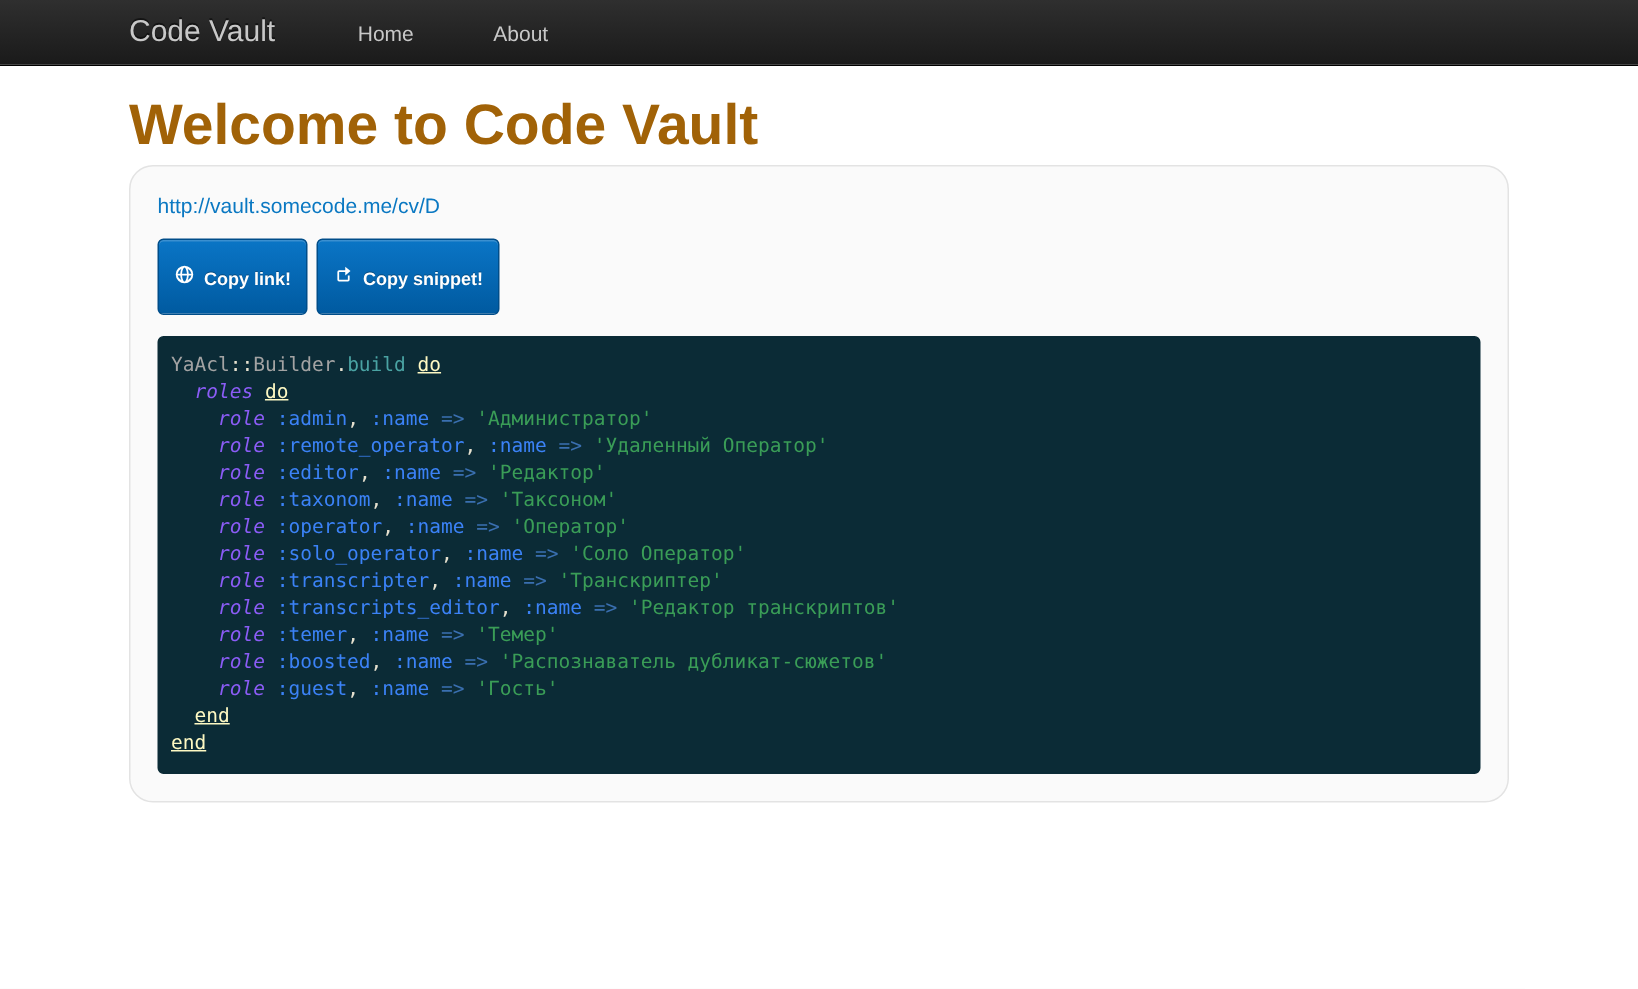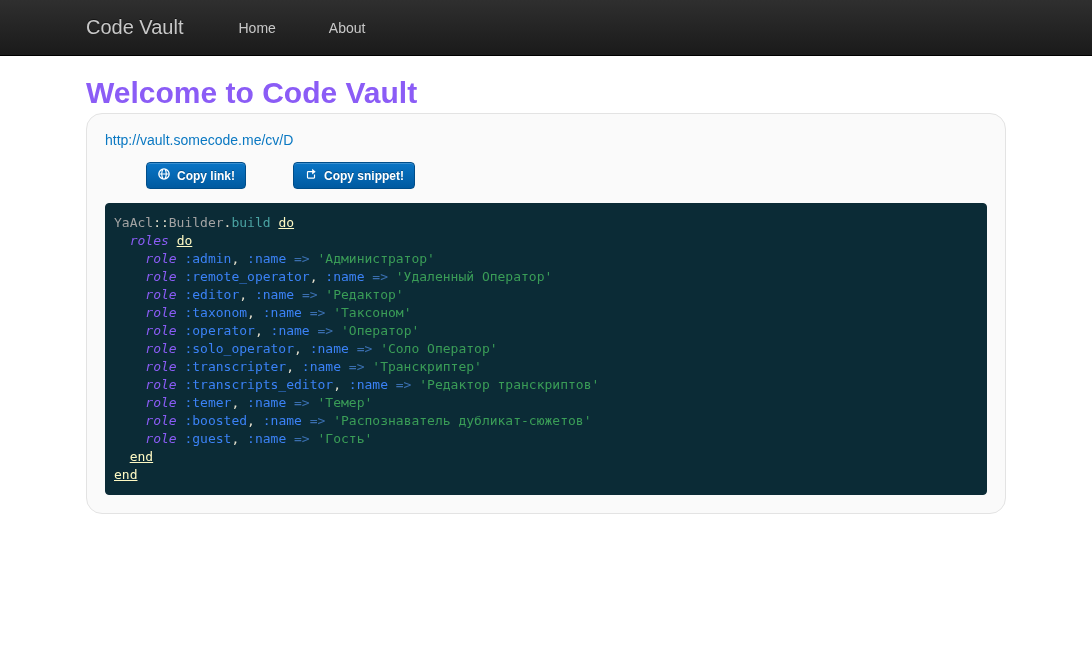--- a/index.html
+++ b/index.html
@@ -1,27 +1,27 @@
 <!DOCTYPE html>
 <html><head>
 <meta charset="utf-8">
 <style>
   * { margin: 0; padding: 0; box-sizing: border-box; }
   body { font-family: "Helvetica Neue", Helvetica, Arial, sans-serif; font-size: 14px; color: #333; background: #fff; }
-  .navbar { background: linear-gradient(#2f2f2f, #1a1a1a); height: 56px; border-bottom: 1px solid #000; }
+  .navbar { background: linear-gradient(#2f2f2f, #1a1a1a); height: 44px; border-bottom: 1px solid #000; }
   .navbar-inner { max-width: 940px; margin: 0 auto; display: flex; align-items: center; height: 100%; padding: 0 10px; }
   .brand { color: #c8c8c8; font-size: 20px; font-weight: 400; margin-right: 20px; text-shadow: 0 -1px 0 rgba(0,0,0,.5); }
   .nav-link { color: #c8c8c8; font-size: 14px; margin-right: 18px; text-decoration: none; cursor: pointer; padding-left: 35px; }
   .container { max-width: 940px; margin: 0 auto; padding: 20px 10px; }
-  h1 { font-size: 30px; font-weight: bold; line-height: 1.1; margin-bottom: 4px; color: #8b5cf6; }
+  h1 { font-size: 38px; font-weight: bold; line-height: 1.1; margin-bottom: 4px; color: #a16207; }
   .lead { font-size: 15px; color: #333; margin-bottom: 20px; }
   .panel { border: 1px solid #e3e3e3; border-radius: 16px; background: #fafafa; padding: 18px; }
   .url-link { color: #0a78c2; font-size: 14px; text-decoration: none; cursor: pointer; display: inline-block; margin-bottom: 14px; }
   .btn-row { display: flex; gap: 6px; margin-bottom: 14px; }
-  .btn { background: linear-gradient(#0a75c6, #005aa0); color: #fff; border: 1px solid #004d89; border-radius: 4px; padding: 4px 10px; font-size: 12px; font-weight: bold; display: inline-flex; align-items: center; gap: 6px; cursor: pointer; text-shadow: 0 -1px 0 rgba(0,0,0,.3); box-shadow: inset 0 1px 0 rgba(255,255,255,.2); margin-left: 41px; }
+  .btn { background: linear-gradient(#0a75c6, #005aa0); color: #fff; border: 1px solid #004d89; border-radius: 4px; padding: 16px 10px; font-size: 12px; font-weight: bold; display: inline-flex; align-items: flex-end; gap: 6px; cursor: pointer; text-shadow: 0 -1px 0 rgba(0,0,0,.3); box-shadow: inset 0 1px 0 rgba(255,255,255,.2); }
   .btn svg { width: 14px; height: 14px; fill: #fff; }
   .codebox { background: #0b2b36; border: 1px solid #0b2b36; border-radius: 4px; padding: 10px 8px; font-family: Menlo, Monaco, Consolas, monospace; font-size: 13px; line-height: 18px; color: #e6e1cf; overflow-x: auto; white-space: pre; }
   .c-def  { color: #a3a3a3; } 
   .c-kw   { color: #fef9c3; font-weight: 500; text-decoration: underline; }
   .c-meth { color: #4aa3a3; } 
   .c-id   { color: #8b5cf6; font-style: italic; } 
   .c-sym  { color: #3b82f6; } 
   .c-op   { color: #e6e1cf; } 
   .c-arw  { color: #3a6fb0; }
   .c-str  { color: #3a9d57; } 

